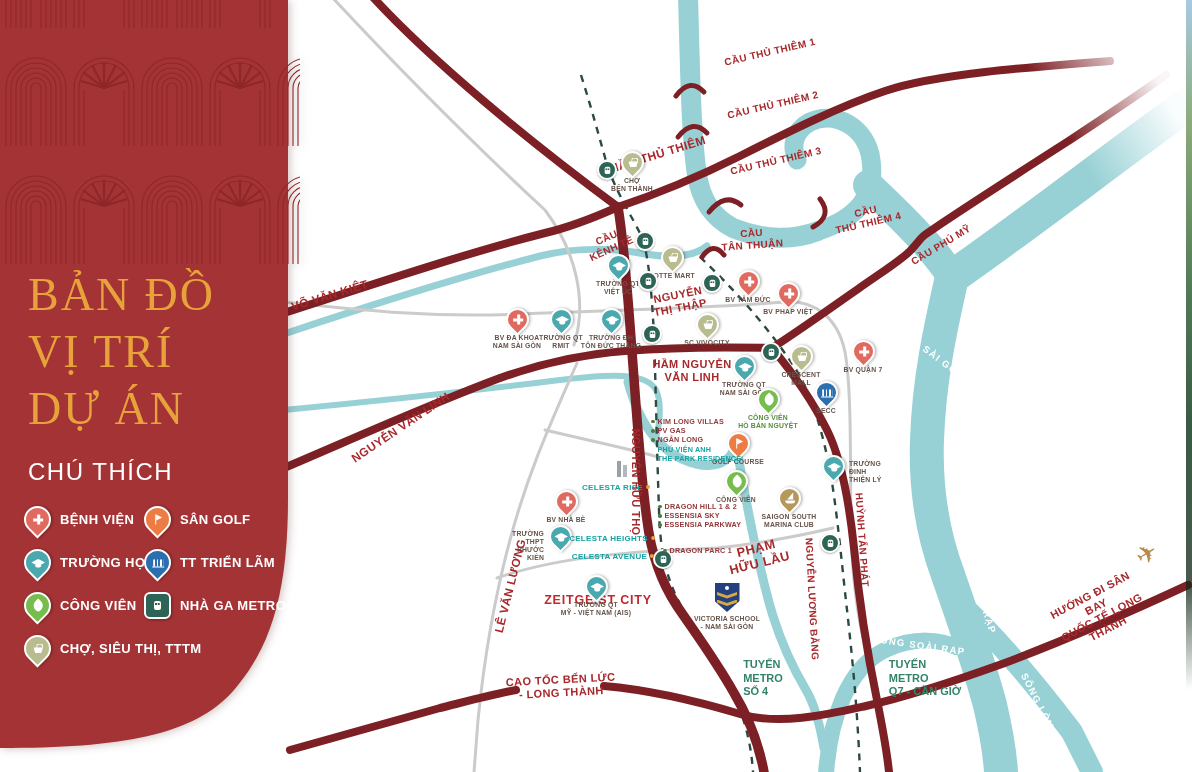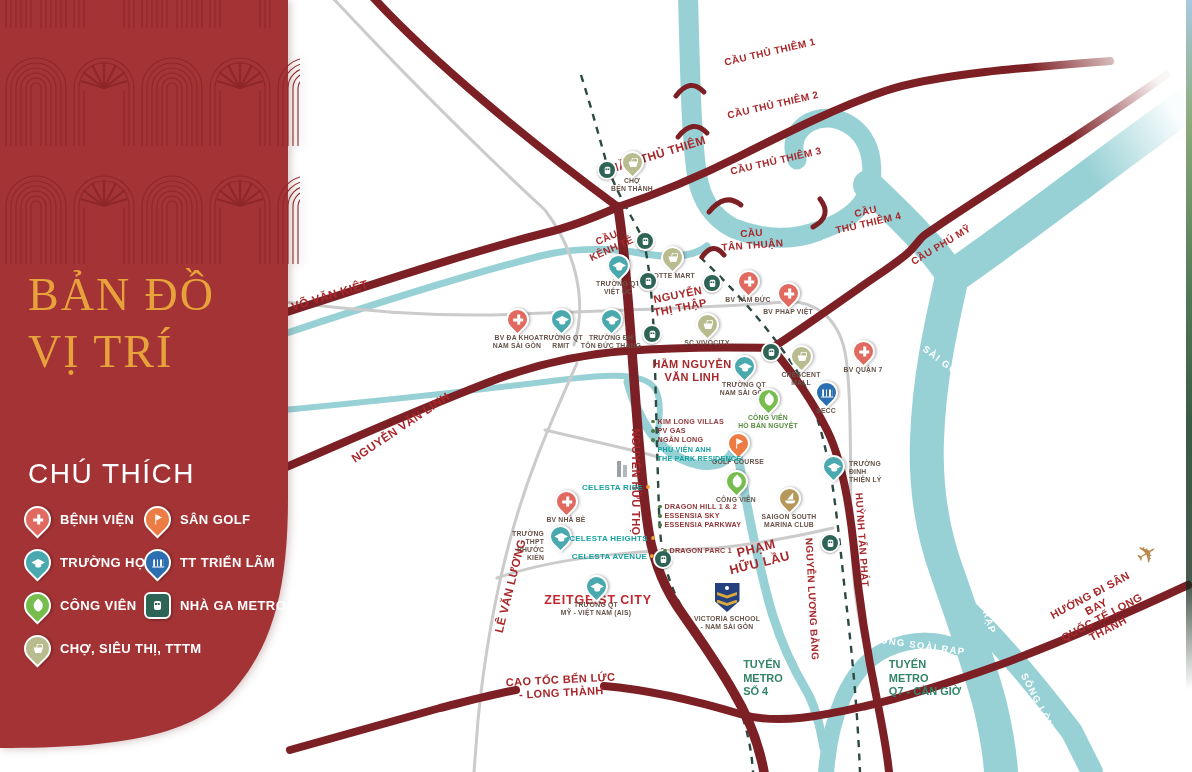--- a/index.html
+++ b/index.html
@@ -115,21 +115,21 @@
 
   .plane{position:absolute;z-index:3;font-size:25px;color:#B9894E;
          transform:translate(-50%,-50%) rotate(var(--r,0deg));}
 
   
   .sidebar{position:absolute;left:0;top:0;width:300px;height:620px;z-index:6;}
   .sb-bg{position:absolute;left:0;top:0;filter:drop-shadow(2px 1px 4px rgba(80,20,20,.25));}
   .sb-content{position:absolute;inset:0;}
   .sb-title{position:absolute;left:28px;top:266px;margin:0;font-family:"Liberation Serif", serif;
             font-weight:normal;font-size:46px;line-height:57px;letter-spacing:2px;color:#E8A23C;}
-  .sb-legend-title{position:absolute;left:28px;top:458px;font-size:28px;letter-spacing:1.5px;
+  .sb-legend-title{position:absolute;left:28px;top:458px;font-size:24px;letter-spacing:1.5px;
             color:#fff;font-weight:500;}
   .lg-grid{position:absolute;left:24px;top:498px;display:grid;grid-template-columns:120px 140px;
             grid-auto-rows:43px;align-items:center;}
   .lg-item{display:flex;align-items:center;gap:9px;}
   .lg-label{color:#fff;font-size:13px;font-weight:700;letter-spacing:.4px;white-space:nowrap;}
   .badge-metro{width:23px;height:23px;border-radius:6px;background:#2E6456;border:2px solid #fff;
             box-shadow:1px 1px 3px rgba(0,0,0,.3);display:flex;align-items:center;justify-content:center;flex:none;}
   .lg-item .pin{margin:0;flex:none;}
 
   
@@ -488,20 +488,21 @@
           <use href="#archF" x="70" y="146"></use>
         <use href="#archU" x="138" y="146"></use>
           <use href="#archF" x="206" y="146"></use>
           <use href="#archU" x="274" y="146"></use>
       </g>
     </svg>
     <div class="sb-content">
       <h1 class="sb-title">
         <span>BẢN ĐỒ</span><br>
         <span>VỊ TRÍ</span><br>
+        <span>DỰ ÁN</span>
       </h1>
       <div class="sb-legend-title">CHÚ THÍCH</div>
       <div class="lg-grid">
         <div class="lg-item">
           <span class="pin lg c-hospital">
               <i class="gi g-hospital"></i>
             </span>
           <span class="lg-label">BỆNH VIỆN</span>
         </div>
         <div class="lg-item">

